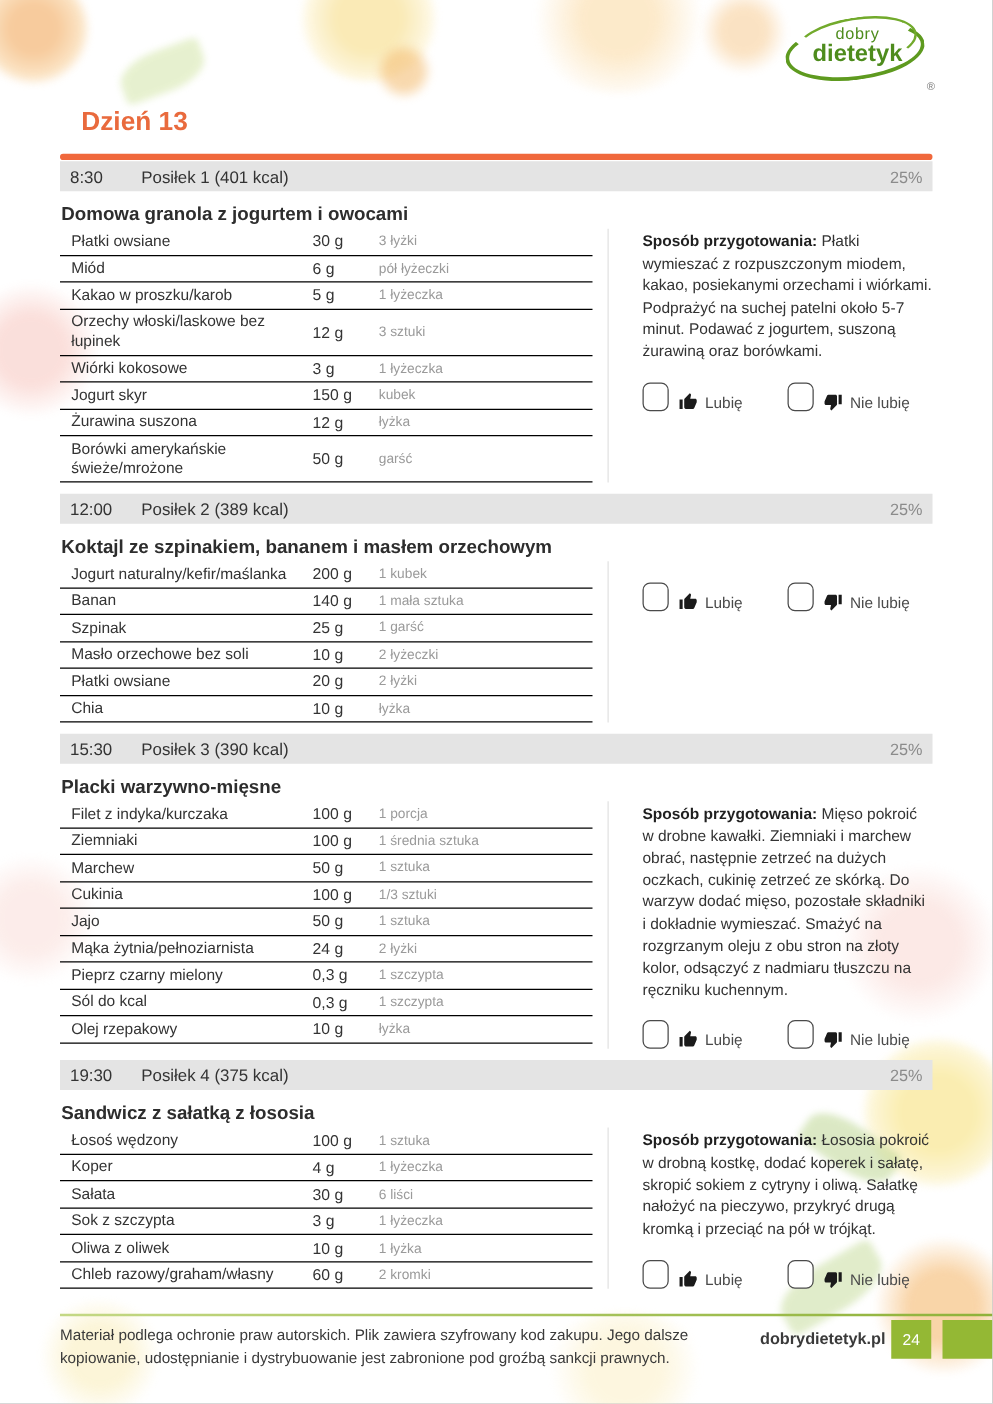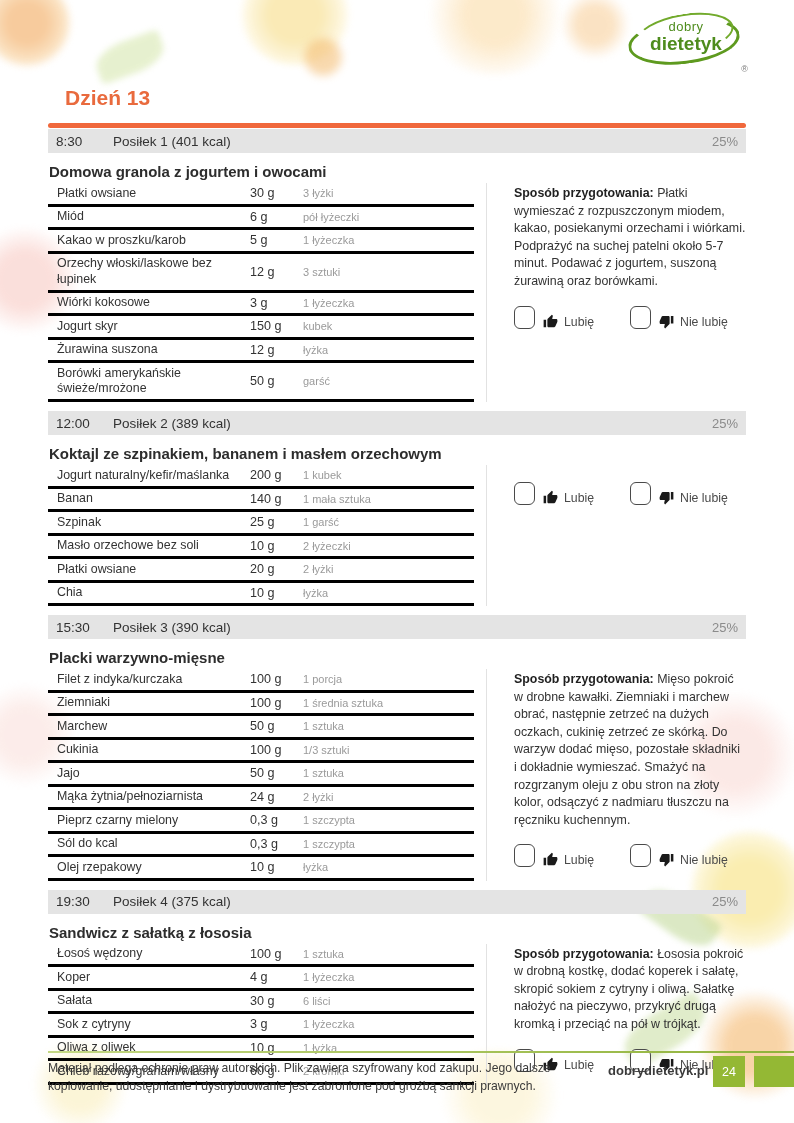--- a/index.html
+++ b/index.html
@@ -34,21 +34,21 @@
   .day-rule { height:5px; background:#f0683c; border-radius:3px; }
   .meal-bar {
     height:24px; background:#e4e4e4; display:flex; align-items:center;
     font-size:13.5px; color:#333; margin-top:1px;
   }
   .meal-time { width:65px; padding-left:8px; }
   .meal-percent { margin-left:auto; padding-right:8px; color:#8b8b8b; font-size:13px; }
   .recipe-title { font-size:15px; font-weight:bold; color:#2d2d2d; margin:10px 0 3px 1px; }
   .meal-body { display:flex; align-items:stretch; }
   .ingredients { width:440px; }
-  .ing-row { display:flex; align-items:center; border-bottom:3px solid #000000; padding:2.5px 0; min-height:19px; }
+  .ing-row { display:flex; align-items:center; border-bottom:1px solid #000000; padding:2.5px 0; min-height:19px; }
   .col-name { width:200px; font-size:12.4px; color:#333; padding-left:9px; line-height:1.25; }
   .col-amt { width:55px; font-size:12.6px; color:#333; padding-left:2px; }
   .col-measure { flex:1; font-size:11px; color:#9a9a9a; }
   .v-divider { width:1px; background:#e2e2e2; margin-left:12px; }
   .prep-col { width:237px; margin-left:27px; padding-top:2px; }
   .prep-text { font-size:12.4px; color:#333; line-height:1.42; }
   .prep-label { font-weight:bold; color:#1f1f1f; }
   .likes { display:flex; margin-top:15px; }
   .like-item { display:flex; align-items:flex-end; width:116px; }
   .checkbox { width:21px; height:23px; border:1.5px solid #4a4a4a; border-radius:6px; background:#fff; flex:none; }
@@ -342,21 +342,21 @@
             <span class="col-name">Koper</span>
             <span class="col-amt">4 g</span>
             <span class="col-measure">1 łyżeczka</span>
           </div>
             <div class="ing-row">
             <span class="col-name">Sałata</span>
             <span class="col-amt">30 g</span>
             <span class="col-measure">6 liści</span>
           </div>
             <div class="ing-row">
-            <span class="col-name">Sok z cytryny</span>
+            <span class="col-name">Sok z szczypta</span>
             <span class="col-amt">3 g</span>
             <span class="col-measure">1 łyżeczka</span>
           </div>
             <div class="ing-row">
             <span class="col-name">Oliwa z oliwek</span>
             <span class="col-amt">10 g</span>
             <span class="col-measure">1 łyżka</span>
           </div>
             <div class="ing-row">
             <span class="col-name">Chleb razowy/graham/własny</span>

